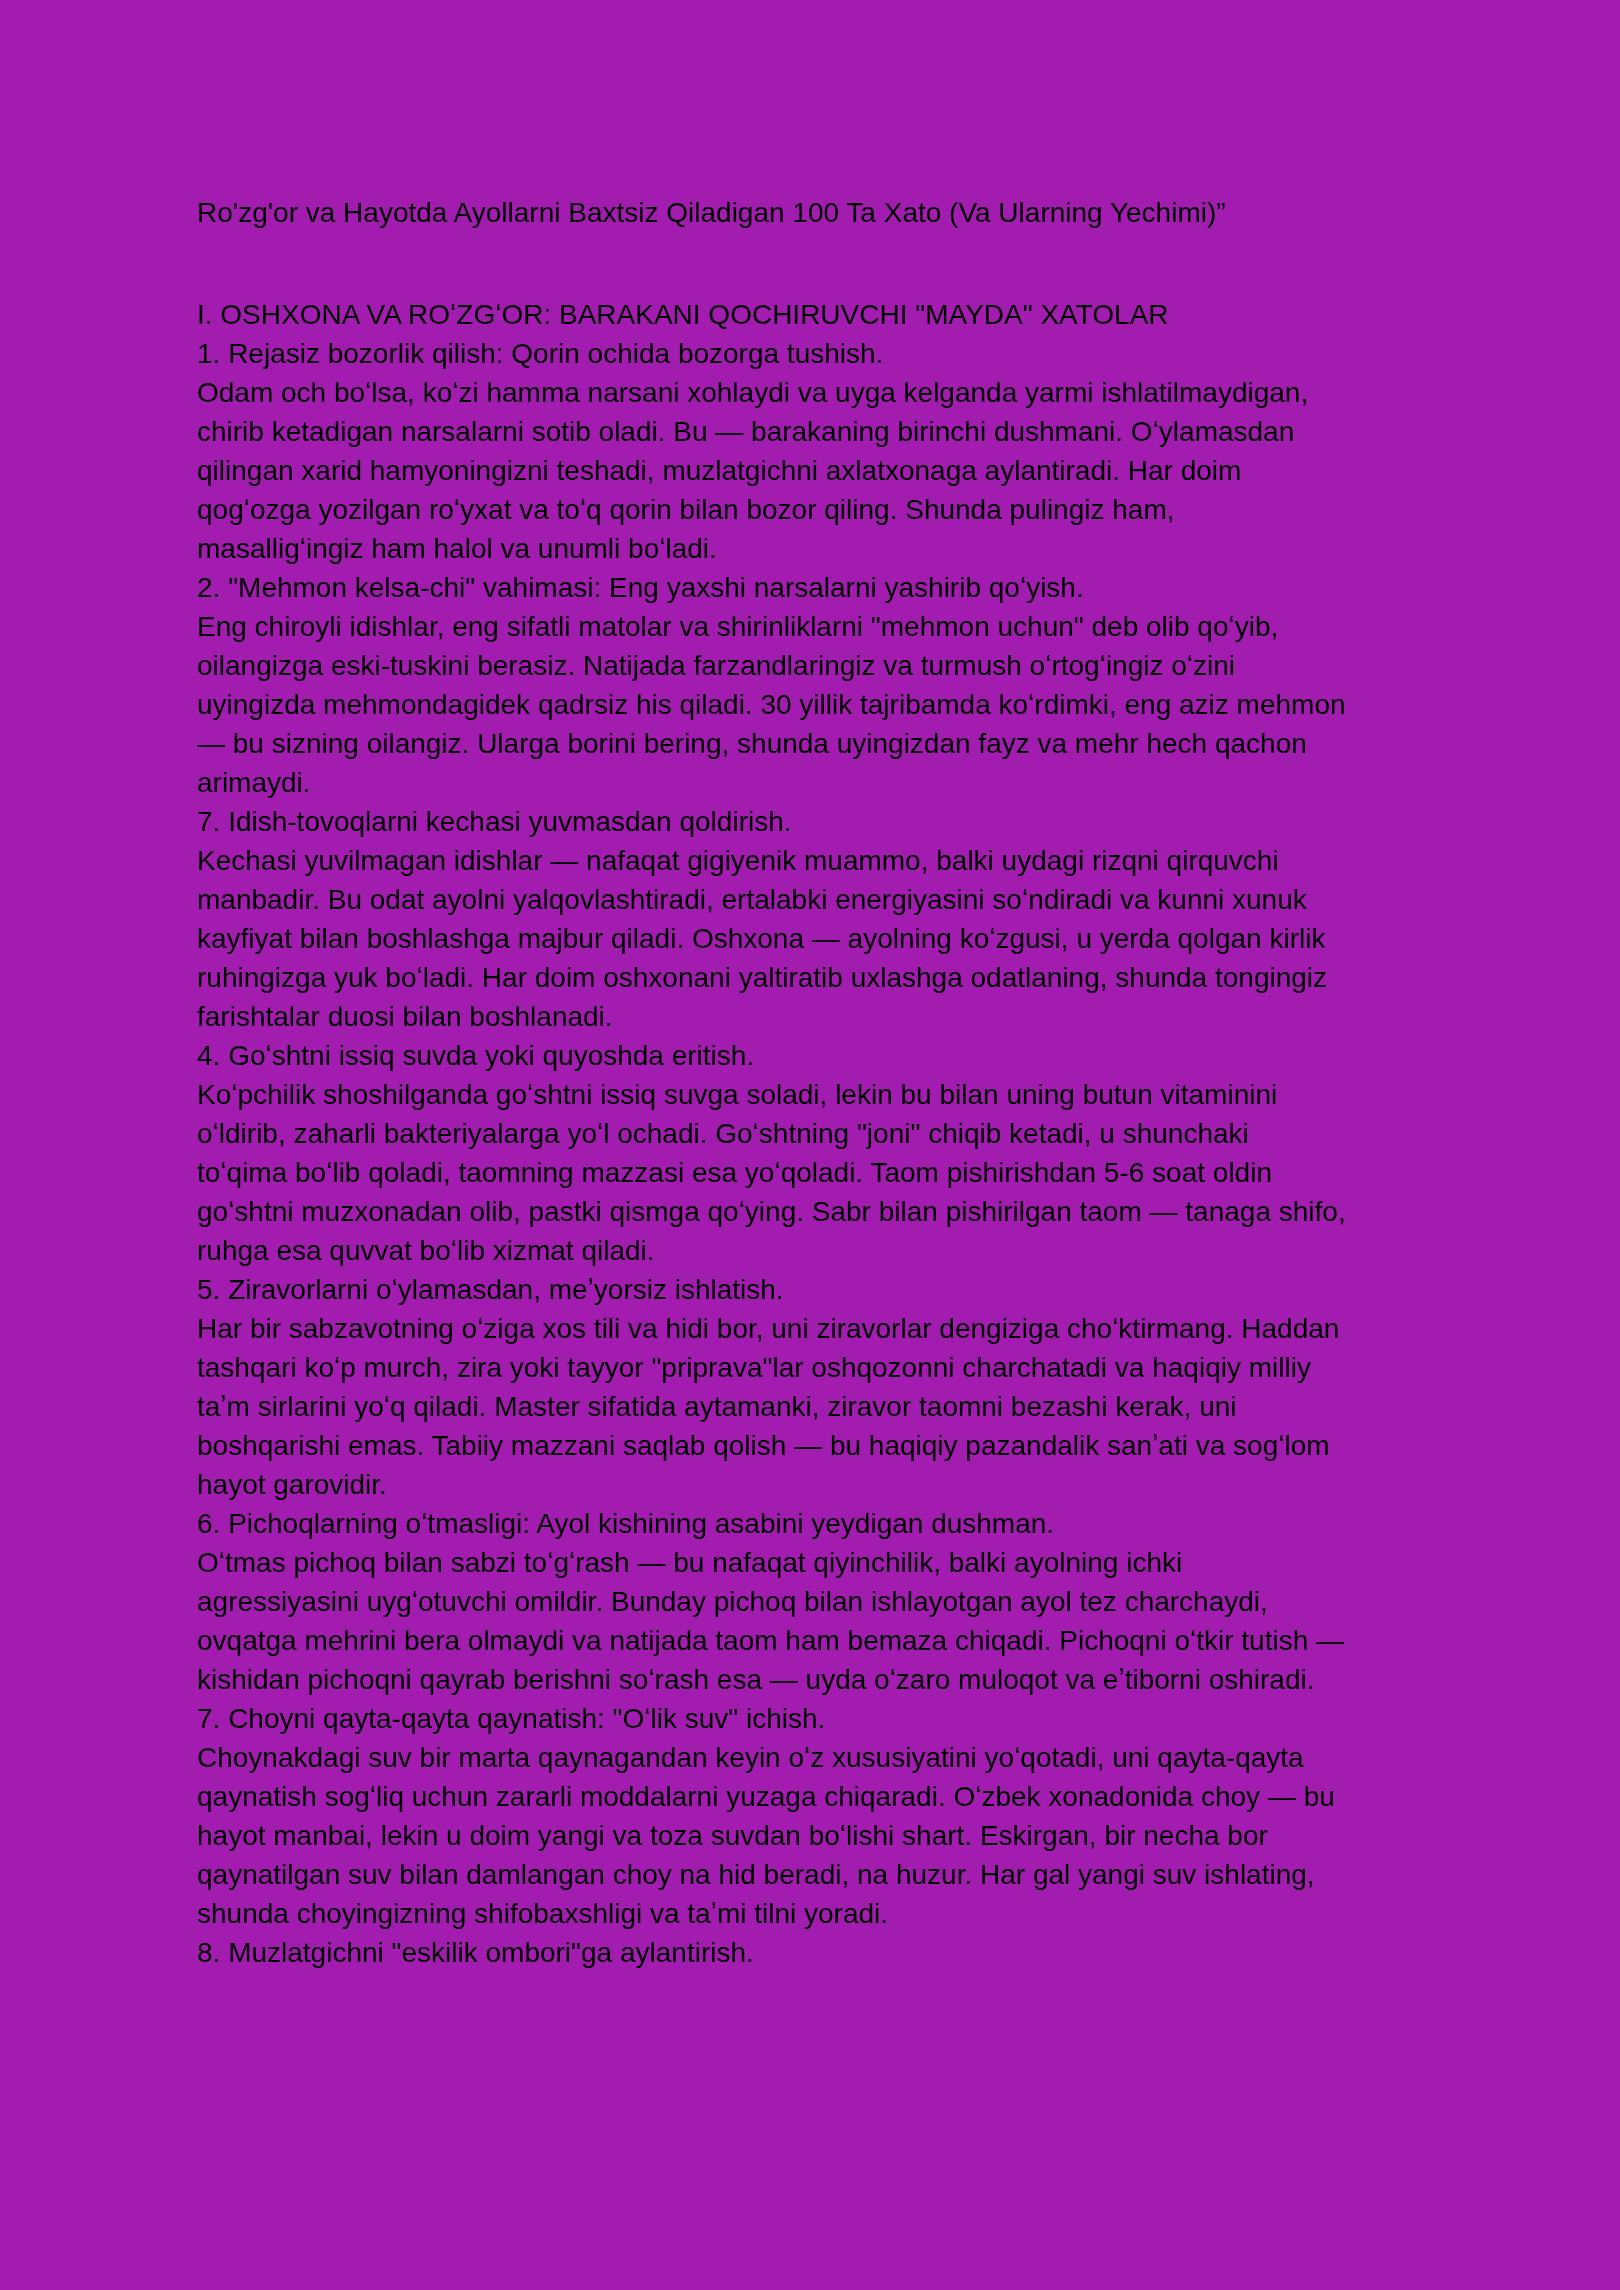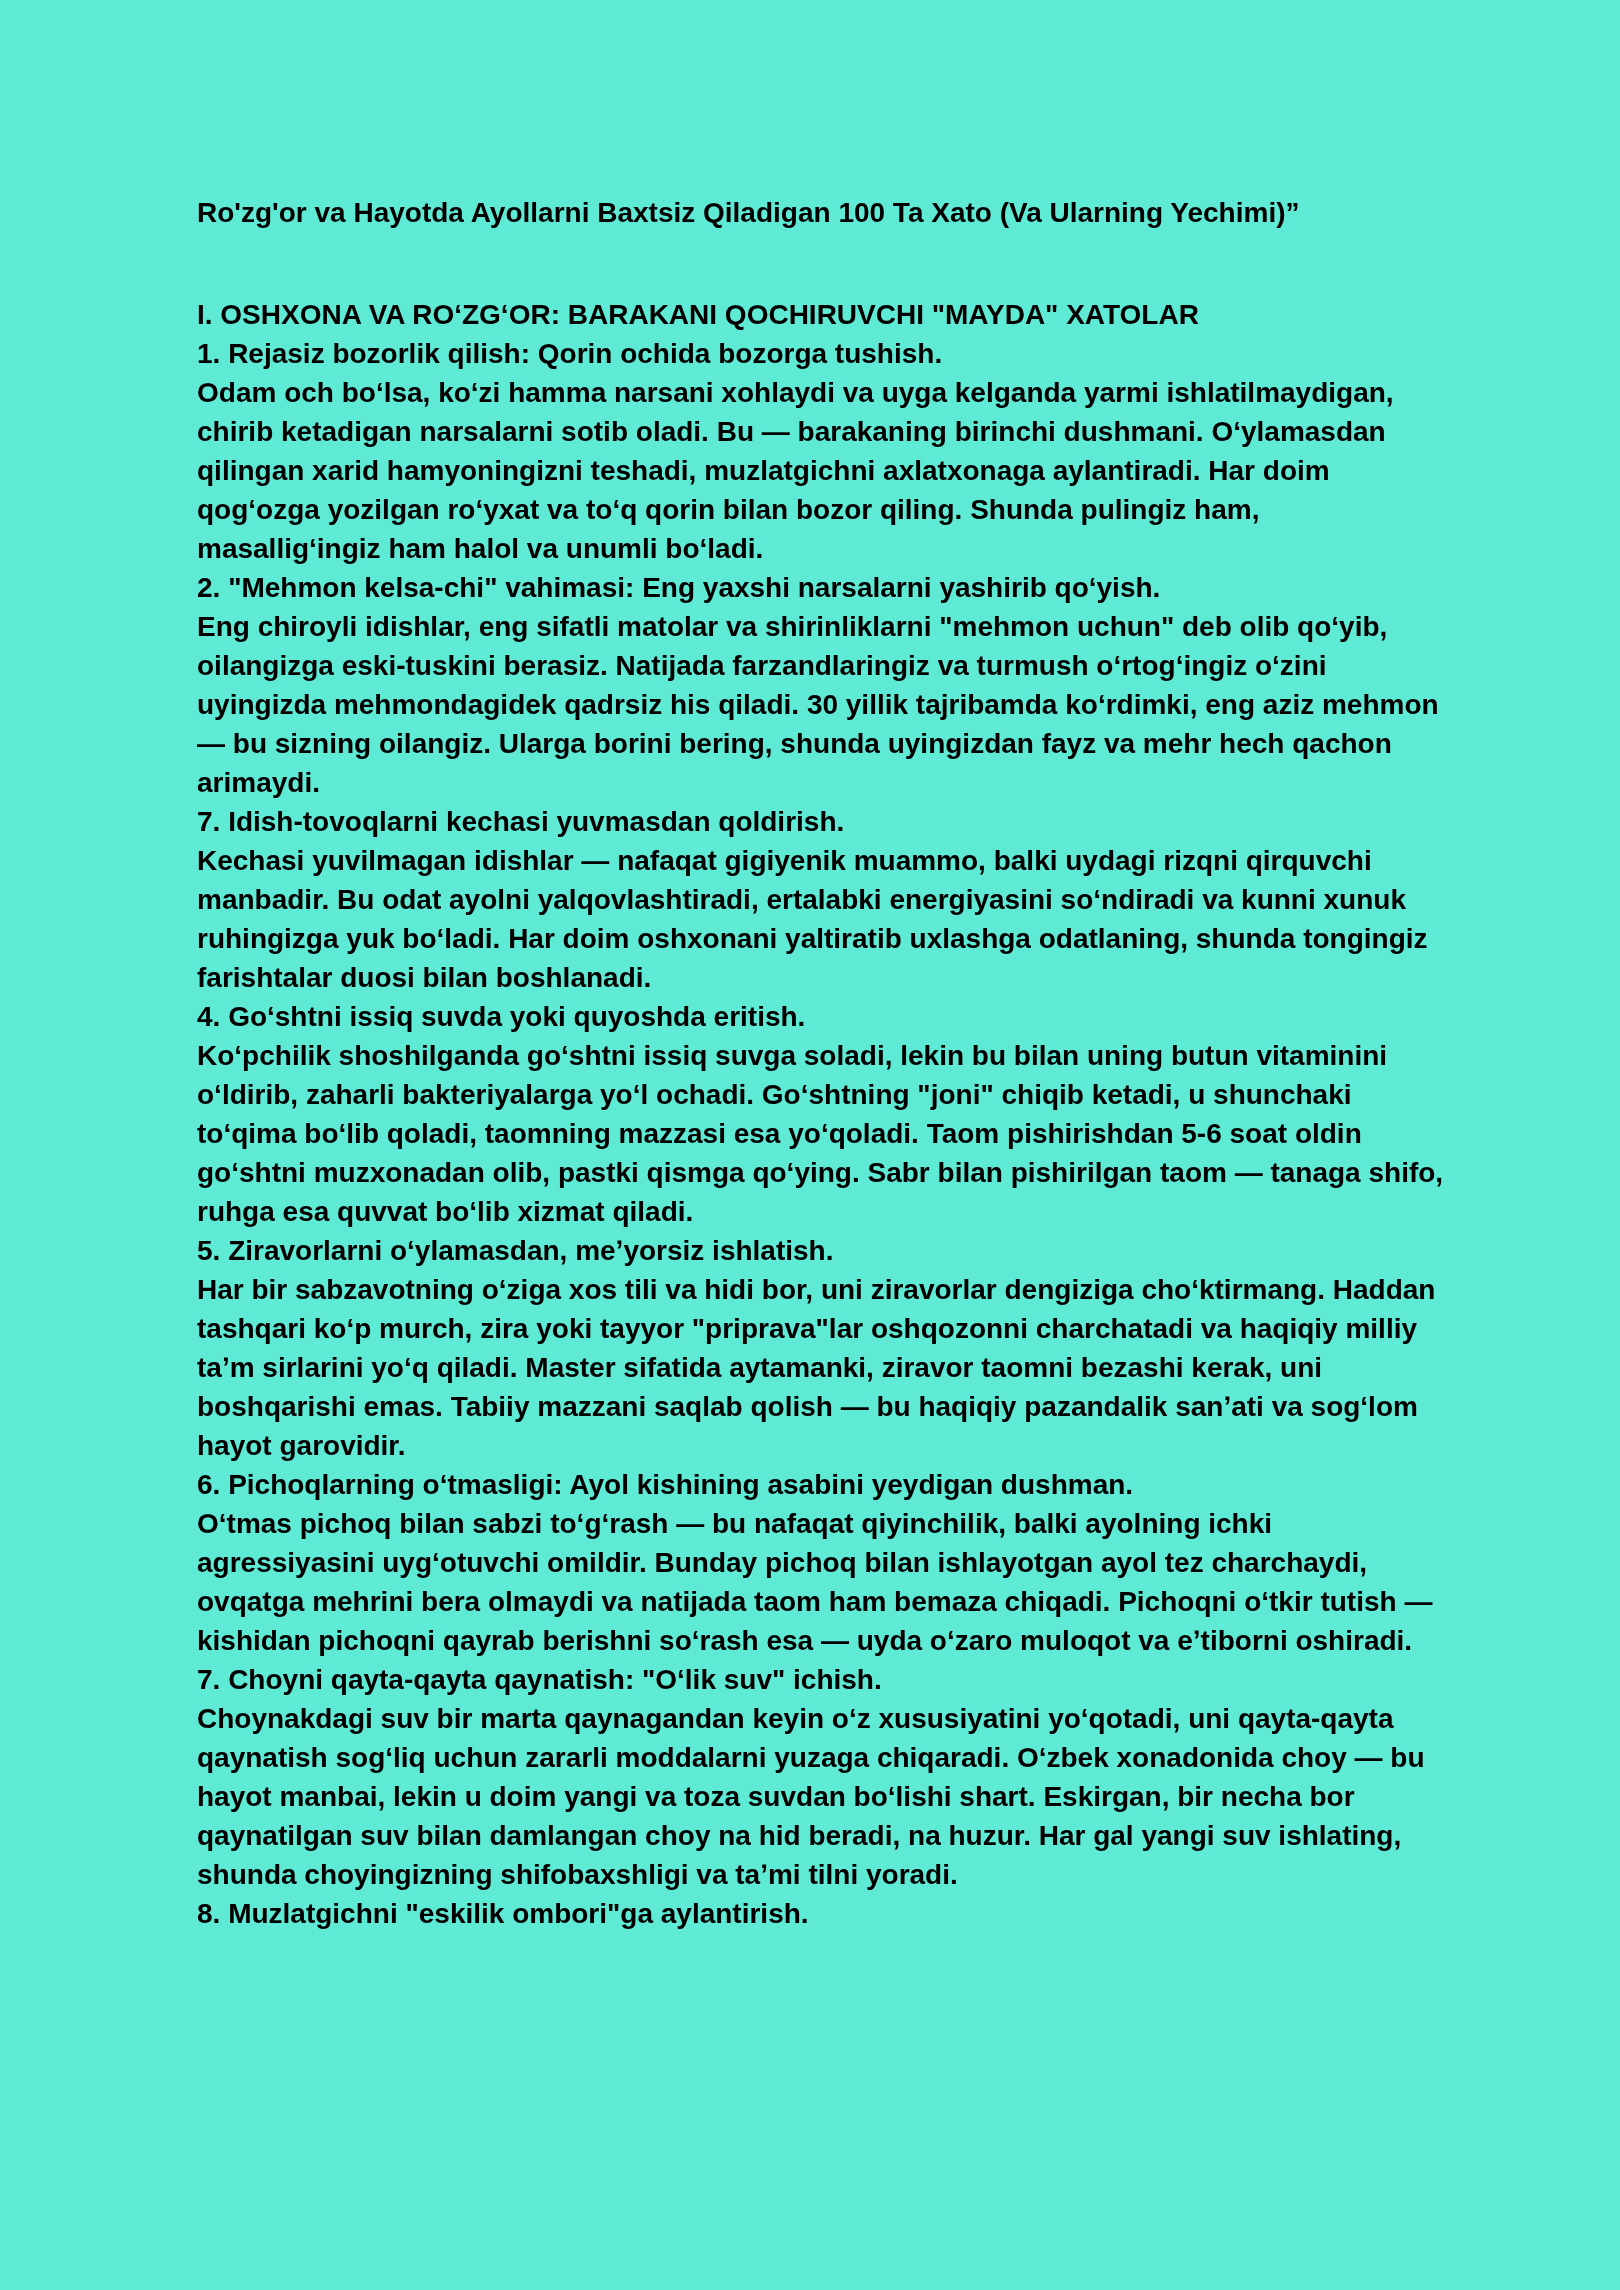--- a/index.html
+++ b/index.html
@@ -4,28 +4,27 @@
 <style>
   html, body {
     margin: 0;
     padding: 0;
     background: #ffffff;
   }
   .page {
     position: relative;
     width: 1620px;
     height: 2291px;
-    background: #5eead4;
+    background: #a21caf;
     color: #000000;
     font-family: "Liberation Sans", sans-serif;
     font-size: 28px;
     box-sizing: border-box;
     padding: 193px 137px 16px 197px;
     overflow: hidden;
-    font-weight: bold;
   }
   .title-line {
     line-height: 39px;
     white-space: nowrap;
   }
   .doc-body {
     margin-top: 63px;
   }
   .line {
     line-height: 39px;
@@ -47,20 +46,21 @@
       <div class="line">masalligʻingiz ham halol va unumli boʻladi.</div>
       <div class="line">2. "Mehmon kelsa-chi" vahimasi: Eng yaxshi narsalarni yashirib qoʻyish.</div>
       <div class="line">Eng chiroyli idishlar, eng sifatli matolar va shirinliklarni "mehmon uchun" deb olib qoʻyib,</div>
       <div class="line">oilangizga eski-tuskini berasiz. Natijada farzandlaringiz va turmush oʻrtogʻingiz oʻzini</div>
       <div class="line">uyingizda mehmondagidek qadrsiz his qiladi. 30 yillik tajribamda koʻrdimki, eng aziz mehmon</div>
       <div class="line">— bu sizning oilangiz. Ularga borini bering, shunda uyingizdan fayz va mehr hech qachon</div>
       <div class="line">arimaydi.</div>
       <div class="line">7. Idish-tovoqlarni kechasi yuvmasdan qoldirish.</div>
       <div class="line">Kechasi yuvilmagan idishlar — nafaqat gigiyenik muammo, balki uydagi rizqni qirquvchi</div>
       <div class="line">manbadir. Bu odat ayolni yalqovlashtiradi, ertalabki energiyasini soʻndiradi va kunni xunuk</div>
+      <div class="line">kayfiyat bilan boshlashga majbur qiladi. Oshxona — ayolning koʻzgusi, u yerda qolgan kirlik</div>
       <div class="line">ruhingizga yuk boʻladi. Har doim oshxonani yaltiratib uxlashga odatlaning, shunda tongingiz</div>
       <div class="line">farishtalar duosi bilan boshlanadi.</div>
       <div class="line">4. Goʻshtni issiq suvda yoki quyoshda eritish.</div>
       <div class="line">Koʻpchilik shoshilganda goʻshtni issiq suvga soladi, lekin bu bilan uning butun vitaminini</div>
       <div class="line">oʻldirib, zaharli bakteriyalarga yoʻl ochadi. Goʻshtning "joni" chiqib ketadi, u shunchaki</div>
       <div class="line">toʻqima boʻlib qoladi, taomning mazzasi esa yoʻqoladi. Taom pishirishdan 5-6 soat oldin</div>
       <div class="line">goʻshtni muzxonadan olib, pastki qismga qoʻying. Sabr bilan pishirilgan taom — tanaga shifo,</div>
       <div class="line">ruhga esa quvvat boʻlib xizmat qiladi.</div>
       <div class="line">5. Ziravorlarni oʻylamasdan, meʼyorsiz ishlatish.</div>
       <div class="line">Har bir sabzavotning oʻziga xos tili va hidi bor, uni ziravorlar dengiziga choʻktirmang. Haddan</div>

